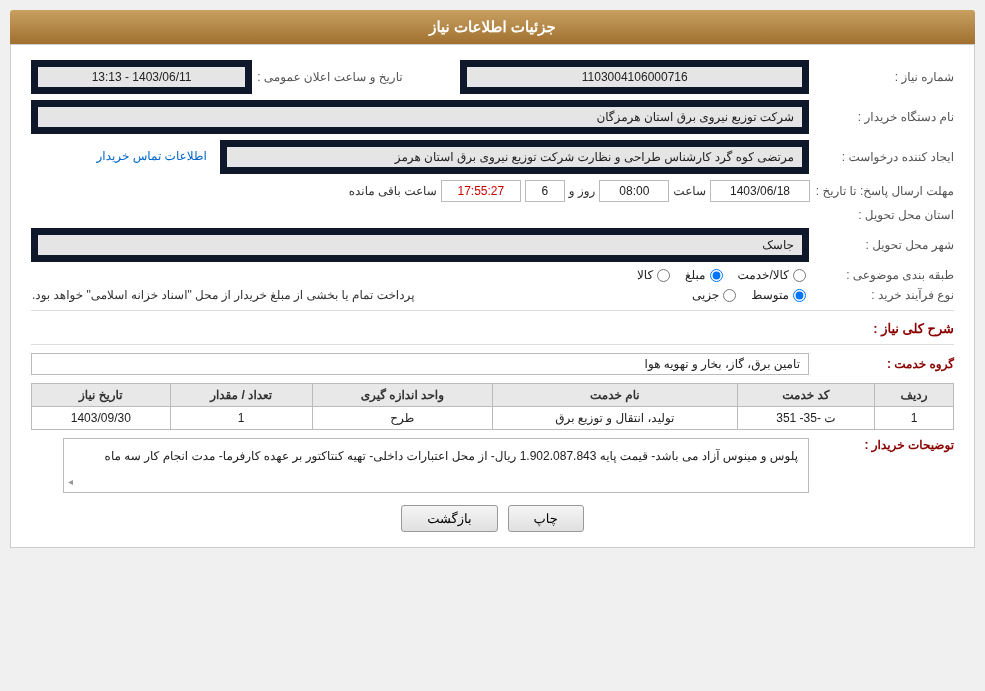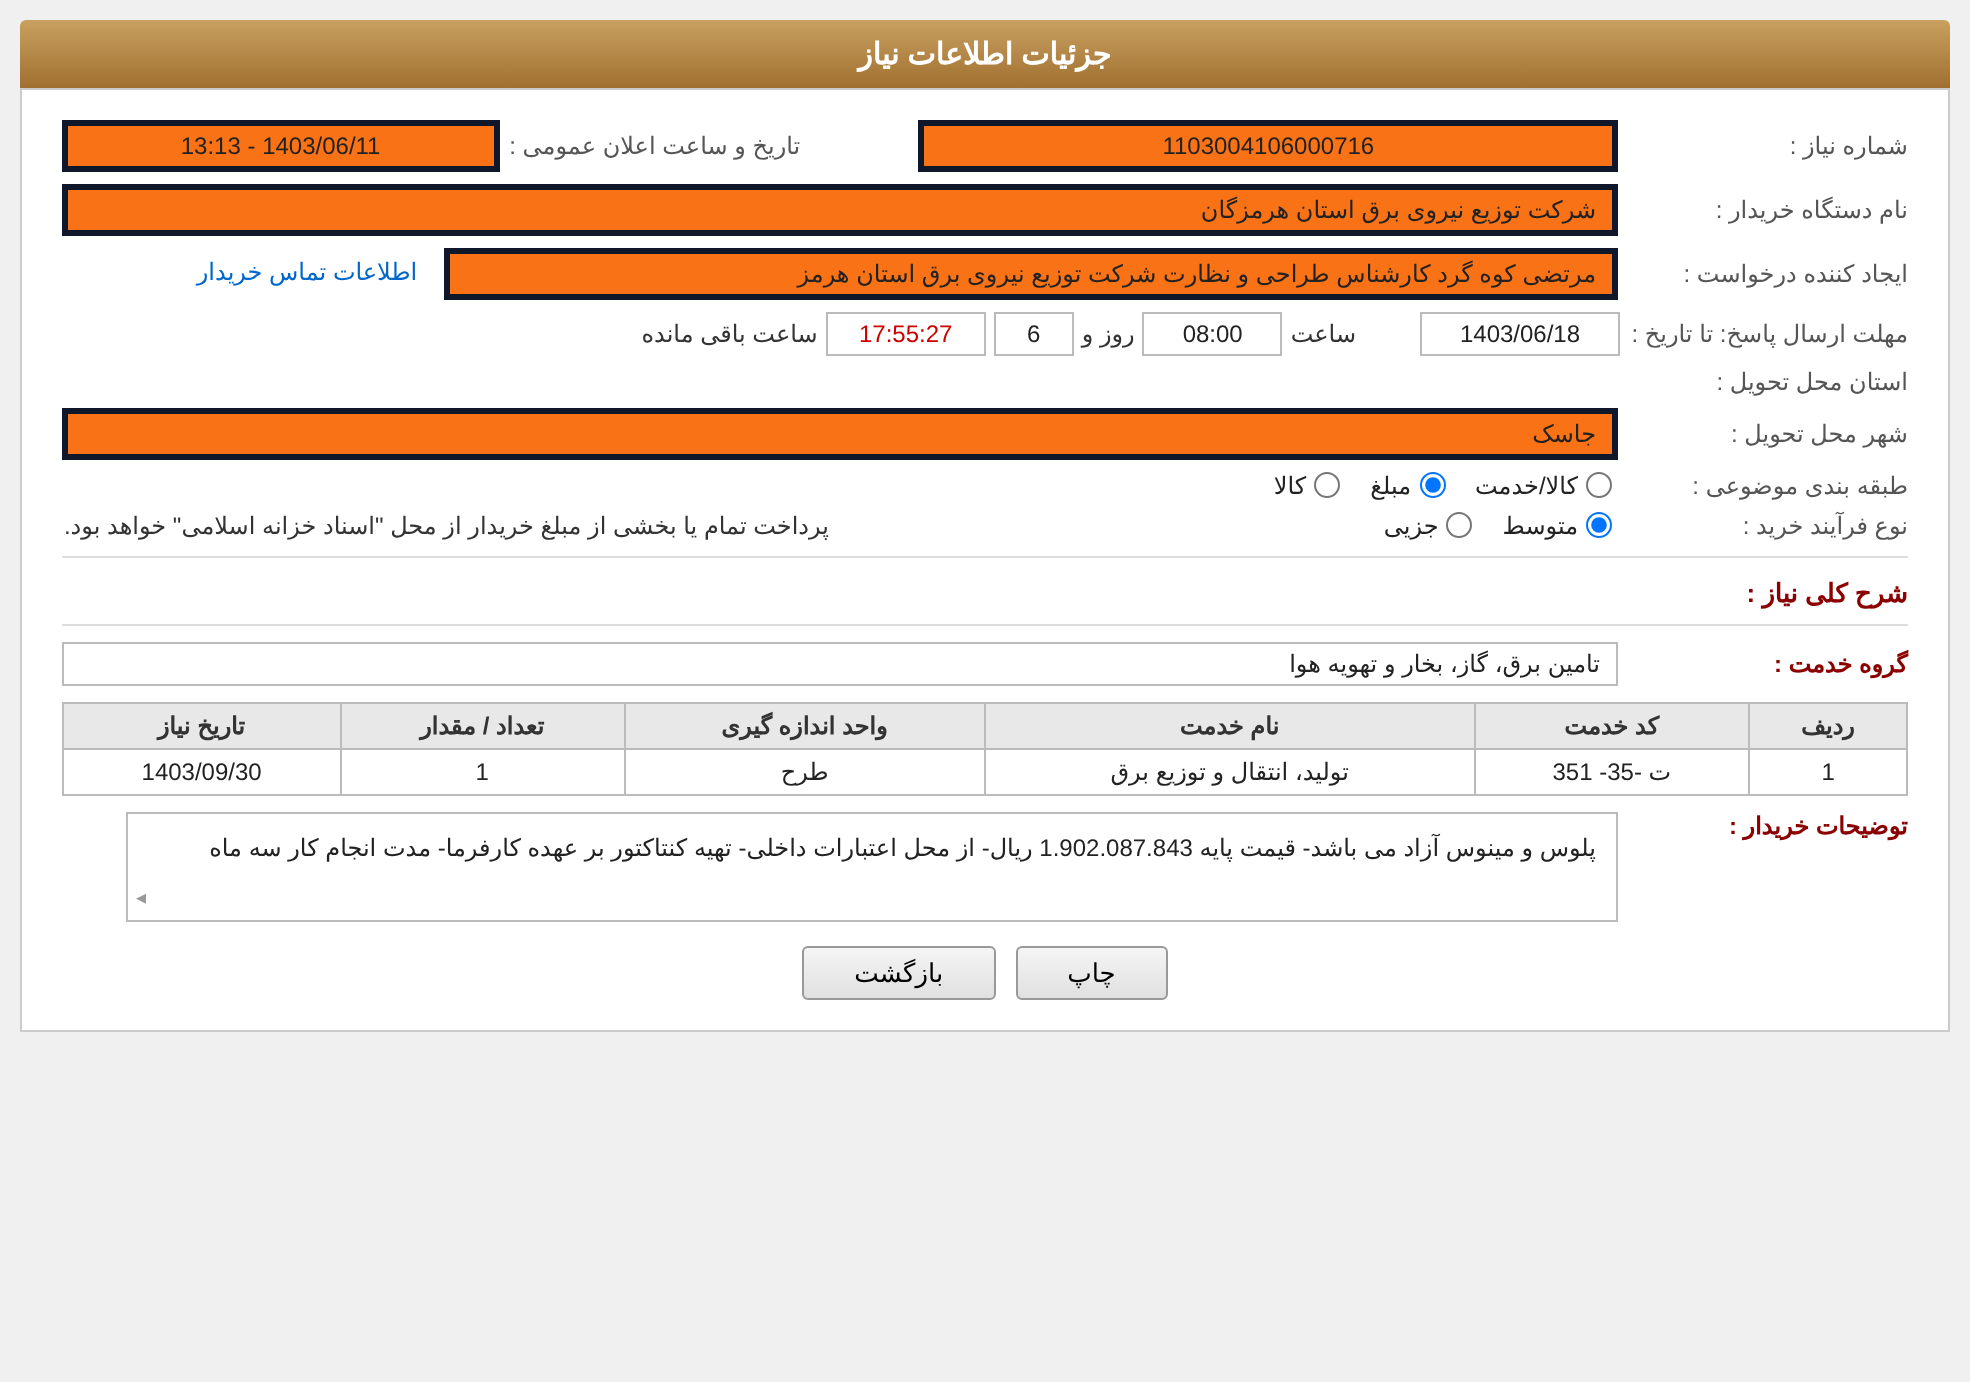--- a/index.html
+++ b/index.html
@@ -38,22 +38,22 @@
       gap: 5px;
     }
     .info-label {
       color: #555;
       min-width: 140px;
       text-align: right;
       font-size: 12px;
       flex-shrink: 0;
     }
     .info-value {
-      background: #f97316;
-      border: 3px solid #0f172a;
+      background: #e5e5e5;
+      border: 7px solid #0f172a;
       padding: 3px 8px;
       flex: 1;
       font-size: 12px;
       min-height: 22px;
       text-align: right;
     }
     .info-value.wide {
       flex: 2;
     }
     .info-value.blue-link {
@@ -104,21 +104,21 @@
       font-size: 12px;
       flex-shrink: 0;
     }
     .radio-group {
       display: flex;
       align-items: center;
       gap: 15px;
     }
     .radio-item {
       display: flex;
-      align-items: flex-start;
+      align-items: flex-end;
       gap: 4px;
       font-size: 12px;
     }
     .radio-item input[type=radio] {
       margin: 0;
     }
     .buy-type-row {
       display: flex;
       align-items: center;
       gap: 8px;
@@ -284,21 +284,21 @@
     </div>
 
     <div class="info-row">
       <span class="info-label">ایجاد کننده درخواست :</span>
       <div class="info-value wide">مرتضی کوه گرد کارشناس طراحی و نظارت شرکت توزیع نیروی برق استان هرمز</div>
       <span class="info-value blue-link" style="flex:0.6; font-size:12px; cursor:pointer;">اطلاعات تماس خریدار</span>
     </div>
 
     <div class="date-row">
       <span class="date-label">مهلت ارسال پاسخ: تا تاریخ :</span>
-      <div class="date-box" style="width:100px;margin-left:28px;">1403/06/18</div>
+      <div class="date-box" style="width:100px;">1403/06/18</div>
       <span class="date-inline-label">ساعت</span>
       <div class="date-box" style="width:70px;">08:00</div>
       <span class="date-inline-label">روز و</span>
       <div class="date-box" style="width:40px;">6</div>
       <div class="date-box" style="width:80px; color:#c00;">17:55:27</div>
       <span class="date-inline-label">ساعت باقی مانده</span>
     </div>
 
     <div class="info-row">
       <span class="info-label">استان محل تحویل :</span>

